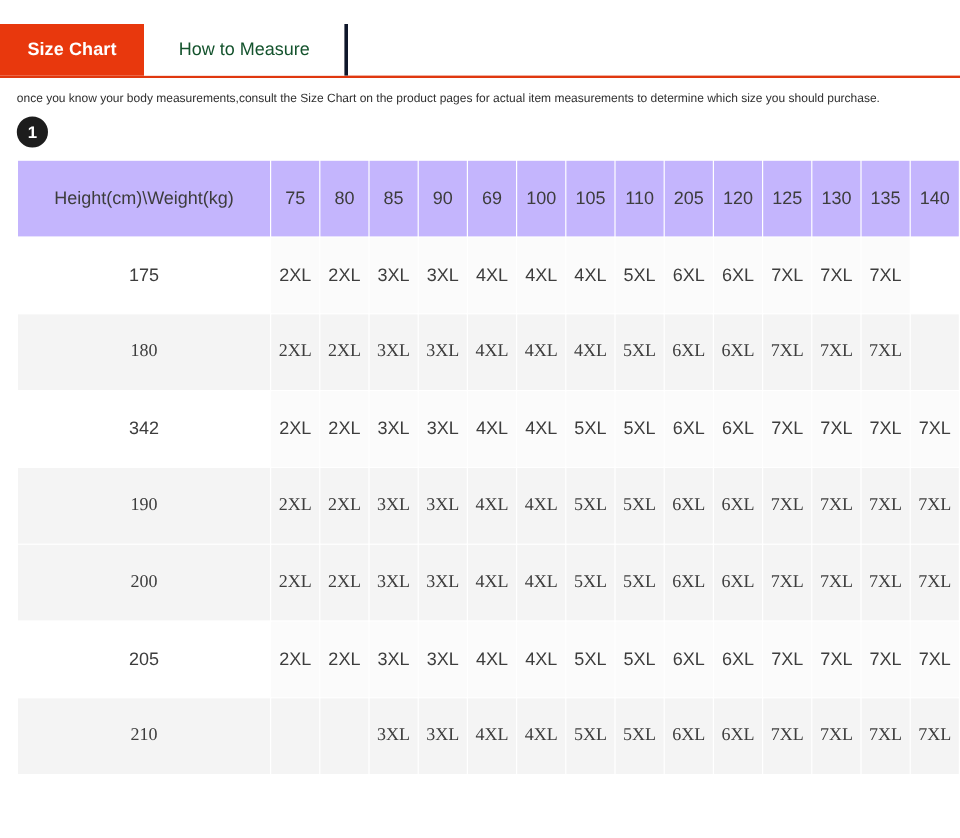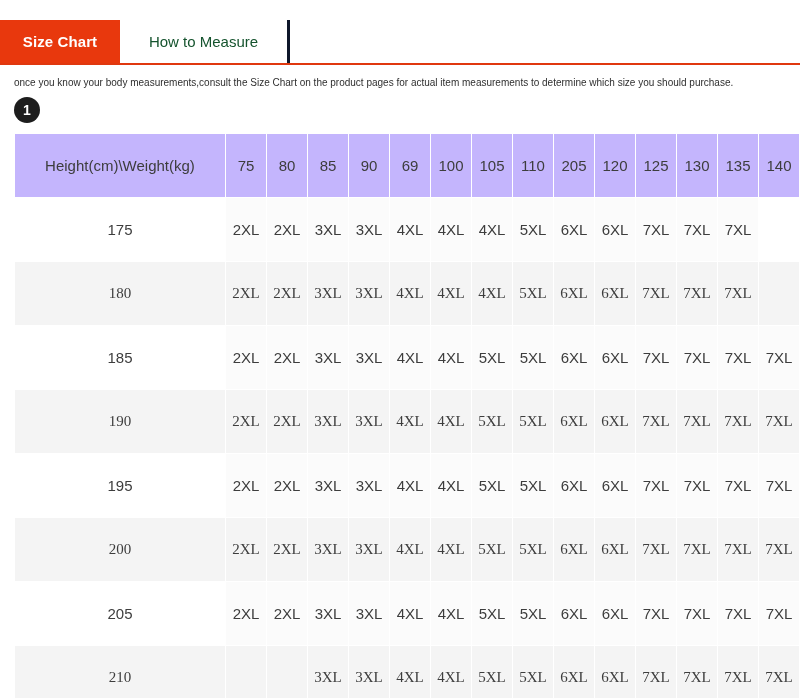--- a/index.html
+++ b/index.html
@@ -181,55 +181,38 @@
           <td class="wcol filled">4XL</td>
           <td class="wcol filled">5XL</td>
           <td class="wcol filled">6XL</td>
           <td class="wcol filled">6XL</td>
           <td class="wcol filled">7XL</td>
           <td class="wcol filled">7XL</td>
           <td class="wcol filled">7XL</td>
           <td class="wcol empty"></td>
         </tr>
         <tr class="plain">
-          <td class="rowhead">185</td>
+          <td class="rowhead">342</td>
           <td class="wcol filled">2XL</td>
           <td class="wcol filled">2XL</td>
           <td class="wcol filled">3XL</td>
           <td class="wcol filled">3XL</td>
           <td class="wcol filled">4XL</td>
           <td class="wcol filled">4XL</td>
           <td class="wcol filled">5XL</td>
           <td class="wcol filled">5XL</td>
           <td class="wcol filled">6XL</td>
           <td class="wcol filled">6XL</td>
           <td class="wcol filled">7XL</td>
           <td class="wcol filled">7XL</td>
           <td class="wcol filled">7XL</td>
           <td class="wcol filled">7XL</td>
         </tr>
         <tr class="shade">
           <td class="rowhead">190</td>
-          <td class="wcol filled">2XL</td>
-          <td class="wcol filled">2XL</td>
-          <td class="wcol filled">3XL</td>
-          <td class="wcol filled">3XL</td>
-          <td class="wcol filled">4XL</td>
-          <td class="wcol filled">4XL</td>
-          <td class="wcol filled">5XL</td>
-          <td class="wcol filled">5XL</td>
-          <td class="wcol filled">6XL</td>
-          <td class="wcol filled">6XL</td>
-          <td class="wcol filled">7XL</td>
-          <td class="wcol filled">7XL</td>
-          <td class="wcol filled">7XL</td>
-          <td class="wcol filled">7XL</td>
-        </tr>
-        <tr class="plain">
-          <td class="rowhead">195</td>
           <td class="wcol filled">2XL</td>
           <td class="wcol filled">2XL</td>
           <td class="wcol filled">3XL</td>
           <td class="wcol filled">3XL</td>
           <td class="wcol filled">4XL</td>
           <td class="wcol filled">4XL</td>
           <td class="wcol filled">5XL</td>
           <td class="wcol filled">5XL</td>
           <td class="wcol filled">6XL</td>
           <td class="wcol filled">6XL</td>

